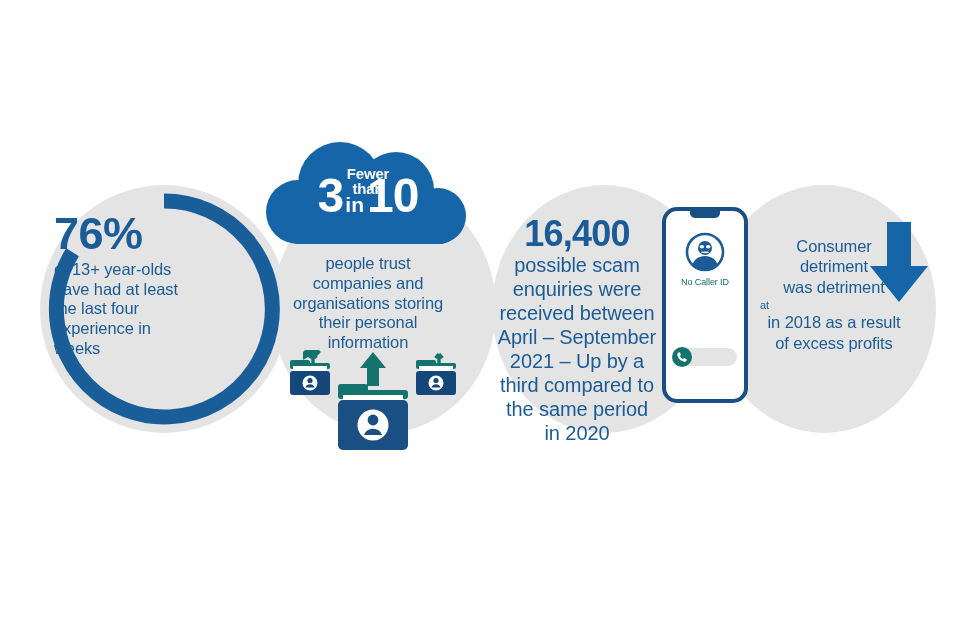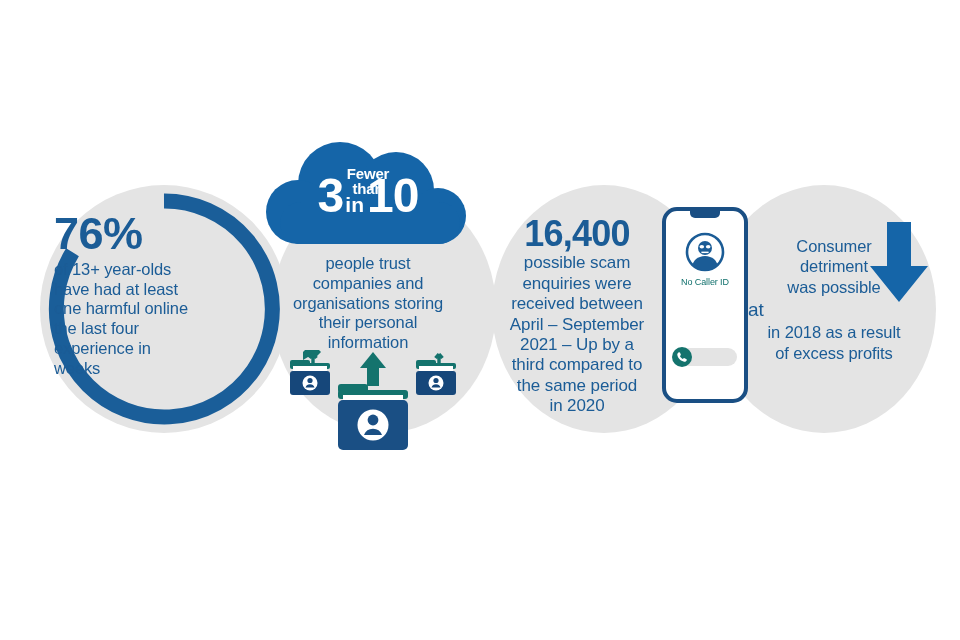--- a/index.html
+++ b/index.html
@@ -115,21 +115,21 @@
     text-align: center;
     color: #1b5c96;
   }
   .p3-big {
     font-size: 36px;
     font-weight: 700;
     line-height: 1.04;
     letter-spacing: -0.8px;
   }
   .p3-sub {
-    font-size: 17px;
+    font-size: 20px;
     line-height: 1.2;
     margin-top: 1px;
     letter-spacing: -0.1px;
   }
 
   .phone {
     position: absolute;
     left: 662px; top: 207px;
     width: 86px; height: 196px;
     border: 4px solid #1a4f84;
@@ -191,21 +191,21 @@
     font-size: 16.5px;
     line-height: 1.24;
     letter-spacing: -0.1px;
   }
   .p4-money-row {
     display: flex;
     align-items: baseline;
     margin-top: 2px;
     margin-bottom: 1px;
   }
-  .p4-at { font-size: 19px; margin-right: 0; }
+  .p4-at { font-size: 11px; margin-right: 0; padding-left: 12px; }
   .p4-money {
     font-size: 33px;
     font-weight: 700;
     line-height: 1;
     letter-spacing: -1px;
   }
   .arrow-down {
     position: absolute;
     left: 866px; top: 222px;
     width: 66px; height: 80px;
@@ -222,21 +222,20 @@
   <div class="grey-circle gc4"></div>
 
   <div class="panel1">
     <svg width="248" height="248" viewBox="0 0 248 248">
       <path d="M 124 16 A 108 108 0 1 1 32.5 67.2" fill="none" stroke="#1a5e99" stroke-width="15" stroke-linecap="butt"></path>
     </svg>
     <div class="p1-text">
       <div class="p1-big">76%</div>
       <div class="p1-sub">of 13+ year-olds</div>
       <div class="p1-sub" style="margin-top:0">have had at least</div>
-      <div class="p1-sub" style="margin-top:0">one harmful online</div>
       <div class="p1-sub" style="margin-top:0">the last four</div>
       <div class="p1-sub" style="margin-top:0">experience in</div>
       <div class="p1-sub" style="margin-top:0">weeks</div>
     </div>
   </div>
 
   <div class="panel2">
 
     <div class="cloud-wrap">
       <svg width="212" height="120" viewBox="0 0 212 120">
@@ -345,21 +344,21 @@
     </div>
   </div>
 
   <svg class="arrow-down" viewBox="0 0 66 80">
     <path d="M21 0 h24 v44 h17 L33 80 L4 44 h17 z" fill="#1565a8"></path>
   </svg>
 
   <div class="panel4">
     <div class="p4-line">Consumer</div>
     <div class="p4-line">detriment</div>
-    <div class="p4-line">was possible</div>
+    <div class="p4-line">was detriment</div>
     <div class="p4-money-row">
       <span class="p4-at">at</span>
     </div>
     <div class="p4-line">in 2018 as a result</div>
     <div class="p4-line">of excess profits</div>
   </div>
 
 </div>
 
 </body></html>

